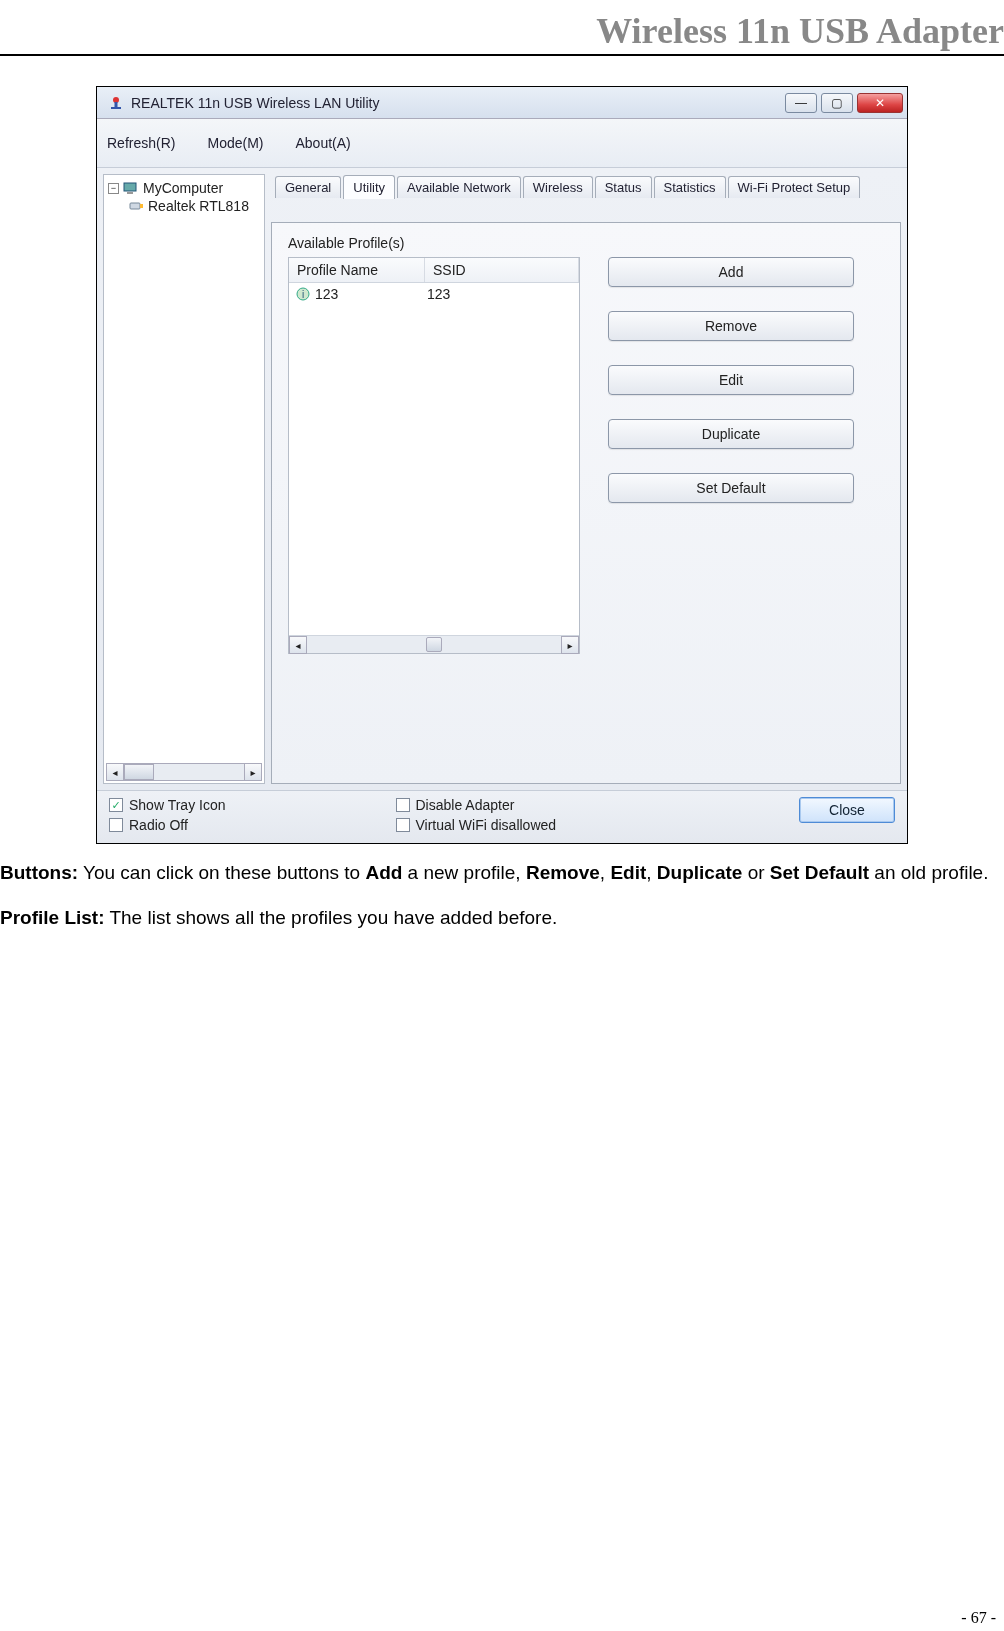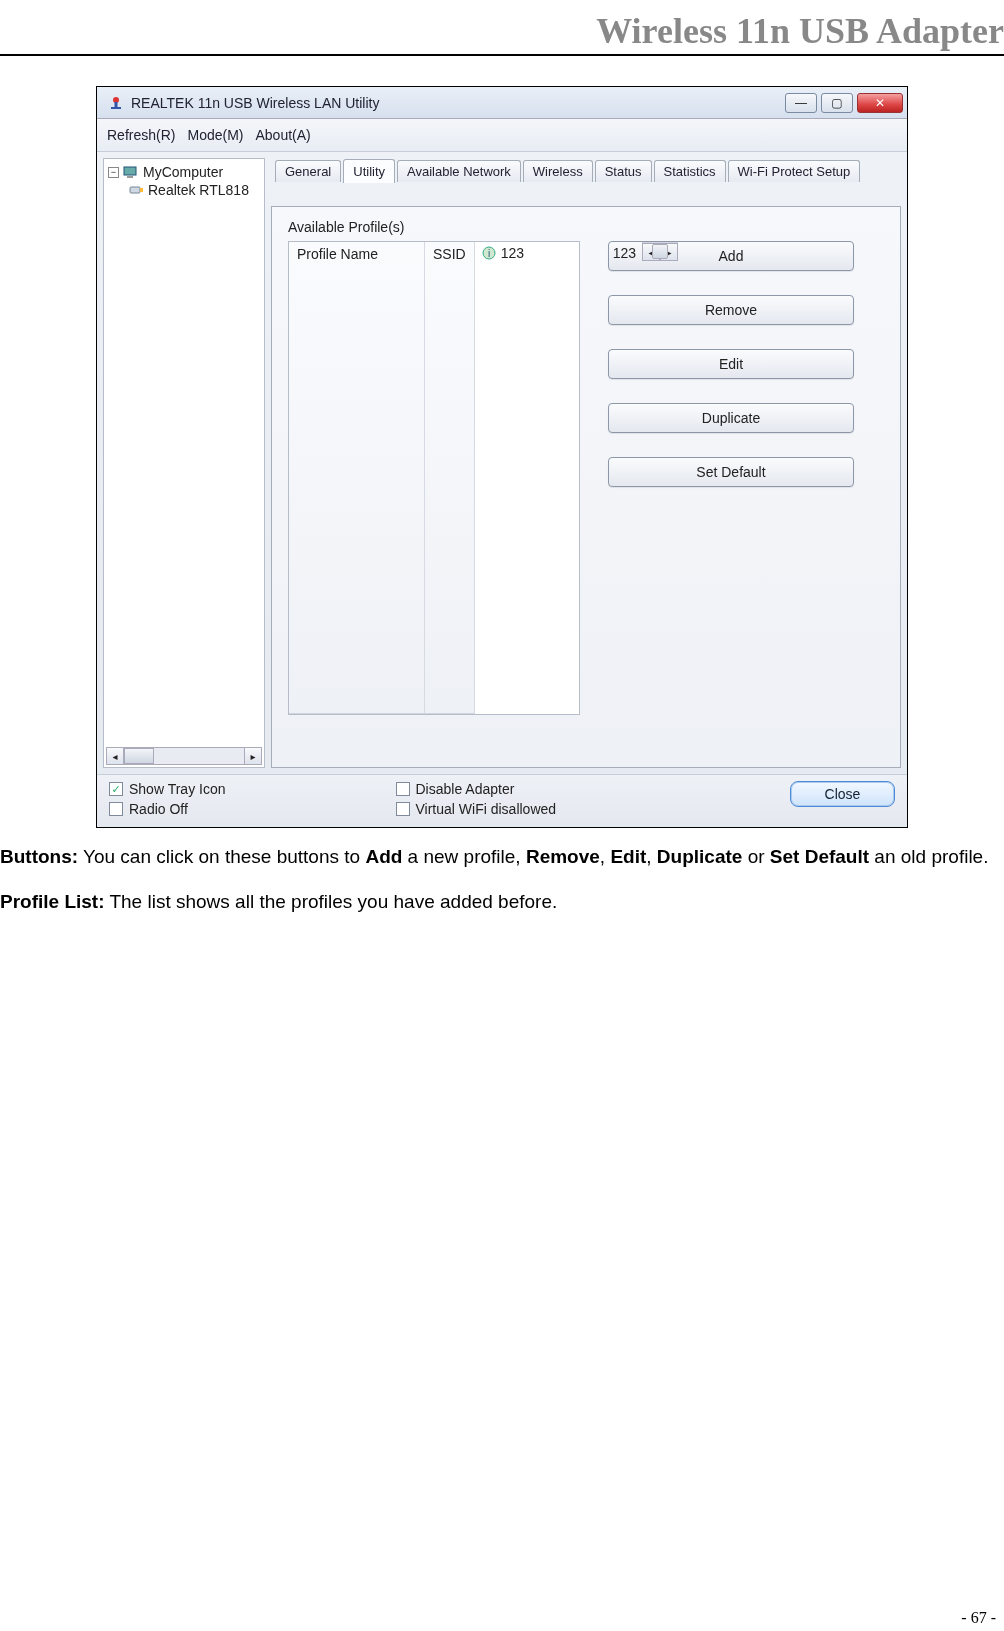--- a/index.html
+++ b/index.html
@@ -70,22 +70,22 @@
     font-size: 12px;
   }
   .win-btn.close {
     background: linear-gradient(#f5a0a0,#d44 60%,#b22);
     border-color:#933;
     color:#fff;
     width: 46px;
   }
   .menubar {
     display:flex;
-    gap: 12px;
-    padding: 8px 10px;
+    gap: 32px;
+    padding: 16px 10px;
     background: linear-gradient(#f4f6f9,#e8edf4);
     border-bottom:1px solid #c6cdd8;
     font-size: 14px;
     color:#223;
   }
   .client {
     display:flex;
     padding: 6px;
     gap: 6px;
     background: linear-gradient(#eef1f6,#e6eaf1);
@@ -151,24 +151,24 @@
     flex:1;
     padding:12px 16px 16px 16px;
     height: 586px;
   }
   .section-label { font-size:14px; color:#222; margin-bottom:6px; }
   .profile-area { display:flex; gap:28px; }
   .profile-list {
     width: 292px;
     background:#fff;
     border:1px solid #b6bdc8;
-    height: 474px;
+    height: 397px;
     position:relative;
     display:flex;
-    flex-direction:row;
+    flex-direction:column;
   }
   .pl-header {
     display:flex;
     border-bottom:1px solid #cfd5de;
     background:linear-gradient(#fafbfd,#eef1f6);
   }
   .pl-col {
     padding:4px 8px;
     font-size:14px;
     border-right:1px solid #d6dbe3;
@@ -205,23 +205,23 @@
     border-top:1px solid #c6cdd8;
     align-items:flex-start;
   }
   .check-col { display:flex; flex-direction:column; gap:4px; font-size:14px; color:#222;}
   .check-row { display:flex; align-items:center; gap:6px; }
   .chk {
     width:14px; height:14px; border:1px solid #7f8a9a; background:#fff; display:inline-flex; align-items:center; justify-content:center; font-size:11px; color:#2a6;
   }
   .close-btn {
     margin-left:auto;
-    width:105px; height:26px;
+    width:96px; height:26px;
     border:1px solid #4e8bd6;
-    border-radius:8px;
+    border-radius:3px;
     background:linear-gradient(#f2f8ff,#cfe3fb);
     font-size:14px; color:#123;
     display:flex; align-items:center; justify-content:center;
     box-shadow:0 0 0 1px #a9c9ef inset;
   }
 
   .body-text {
     font-size: 19px;
     line-height: 1.75;
     margin-top: 12px;

